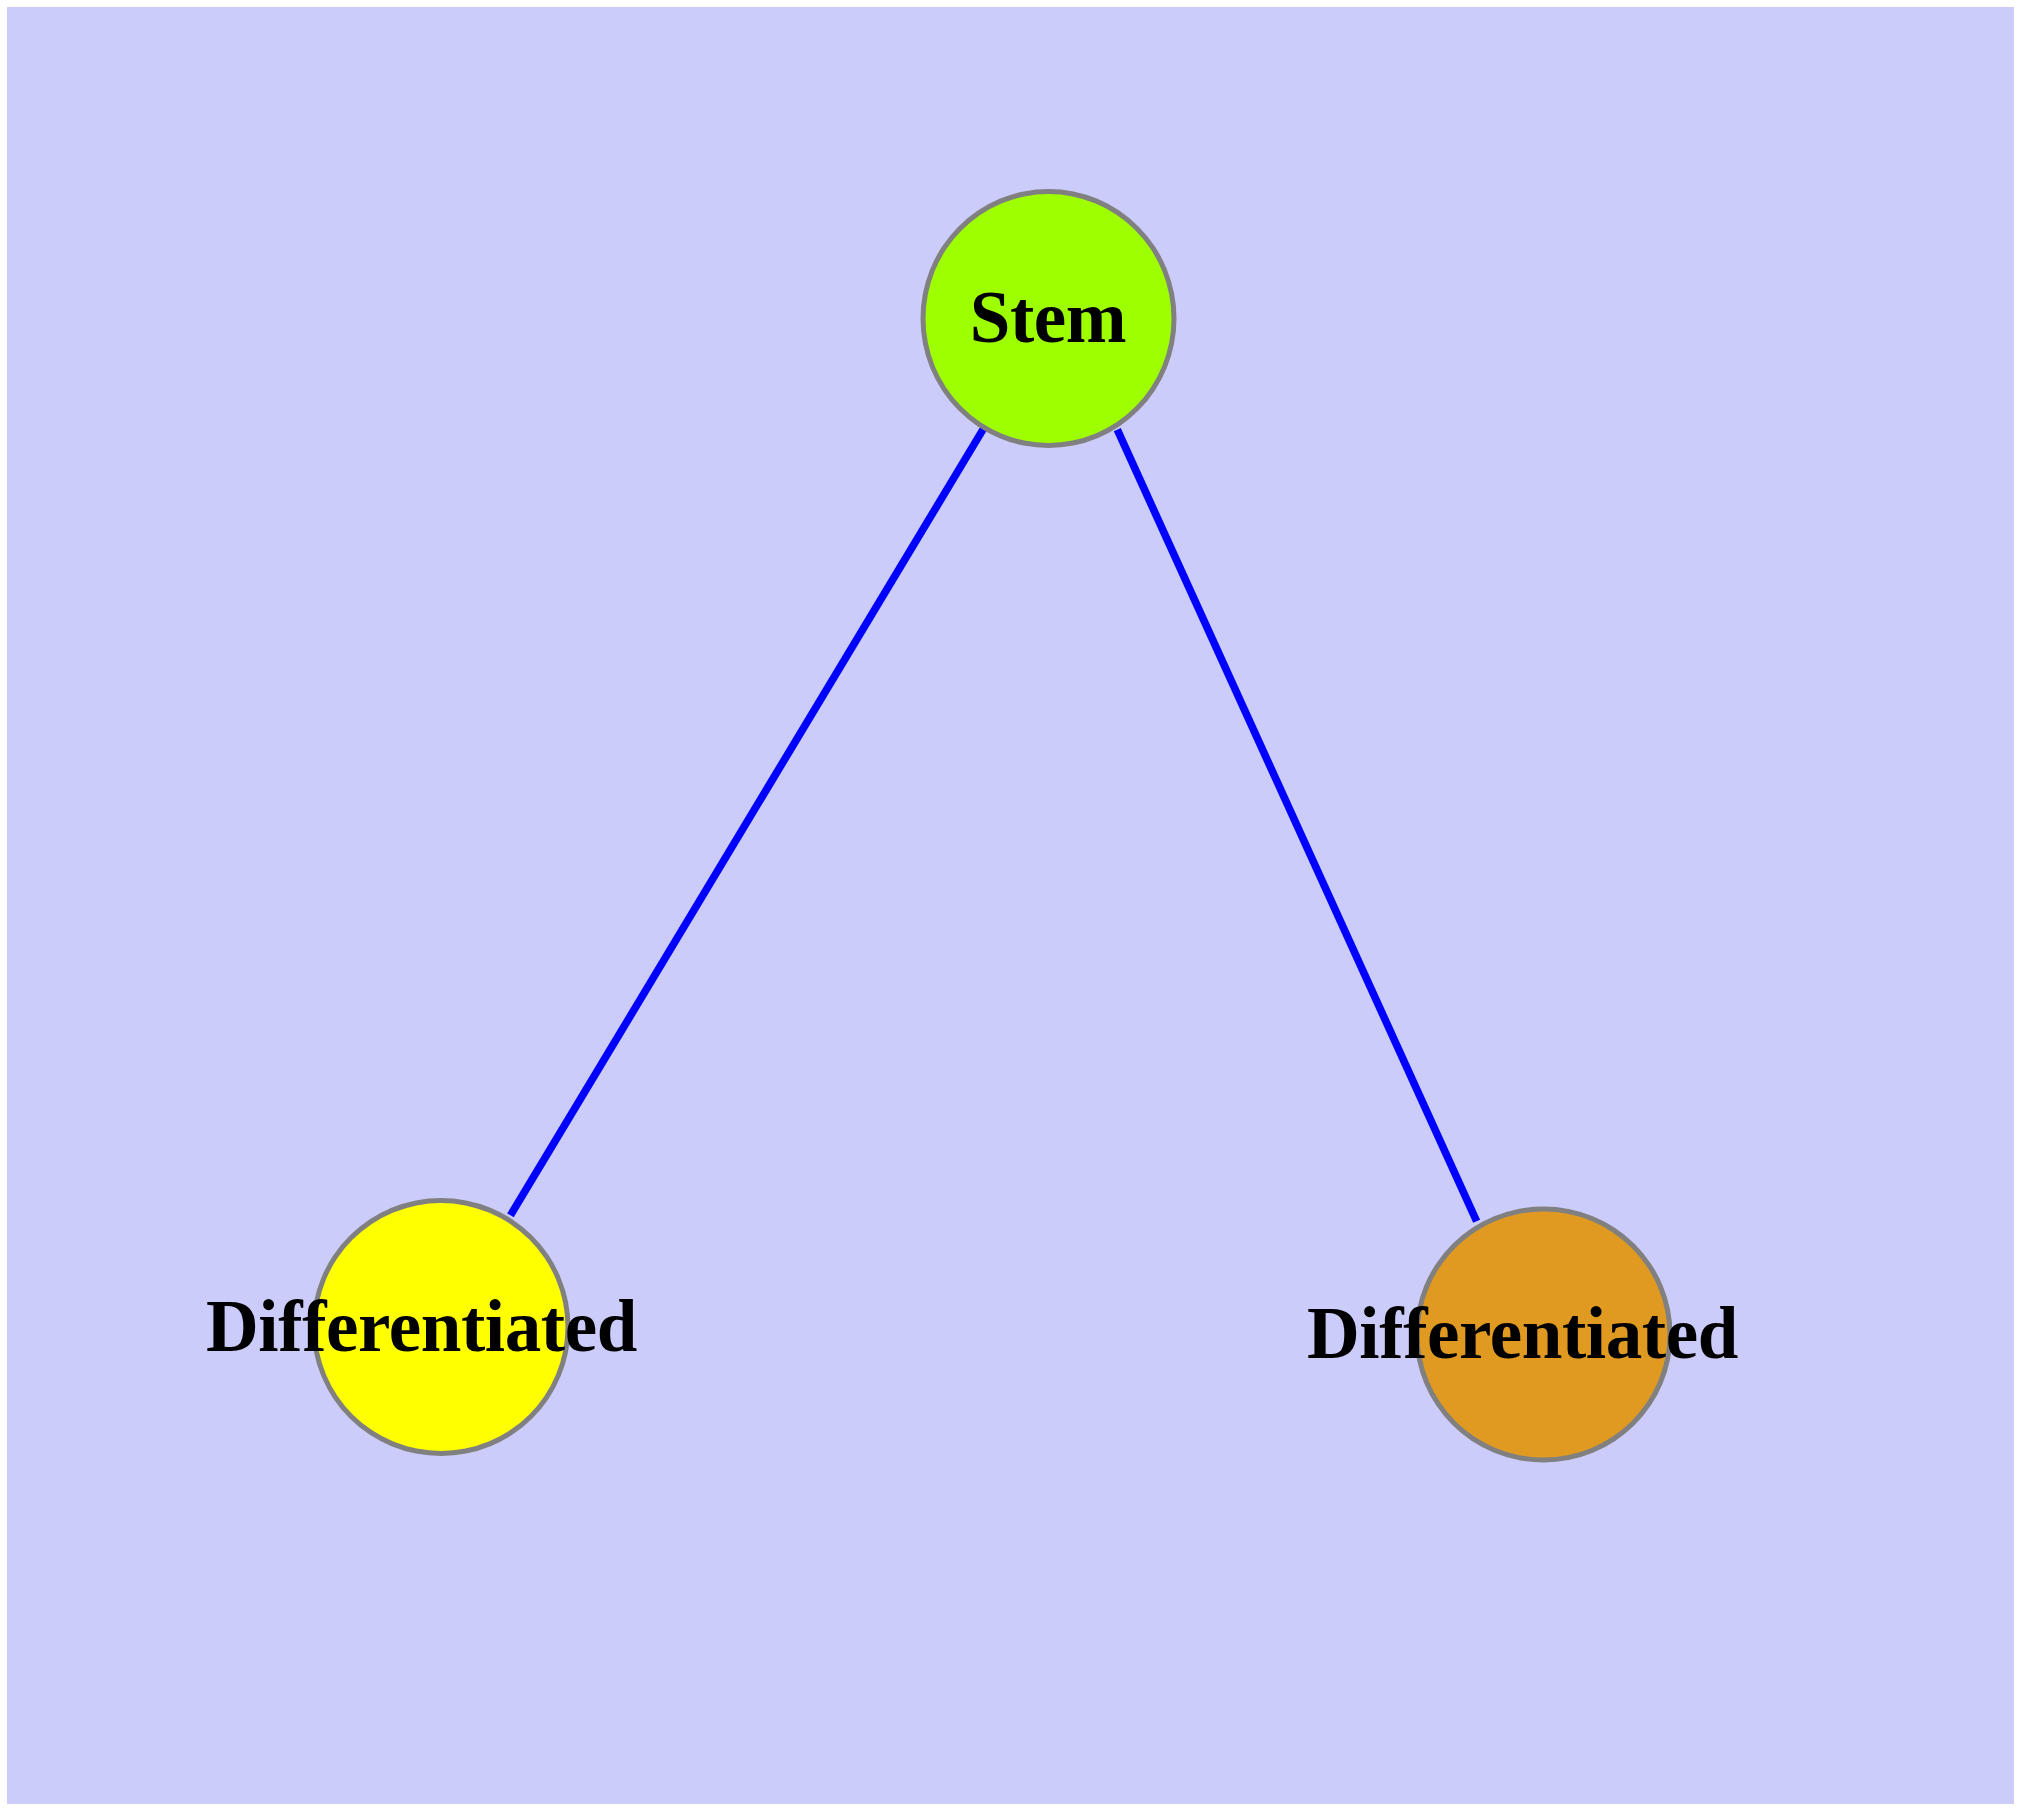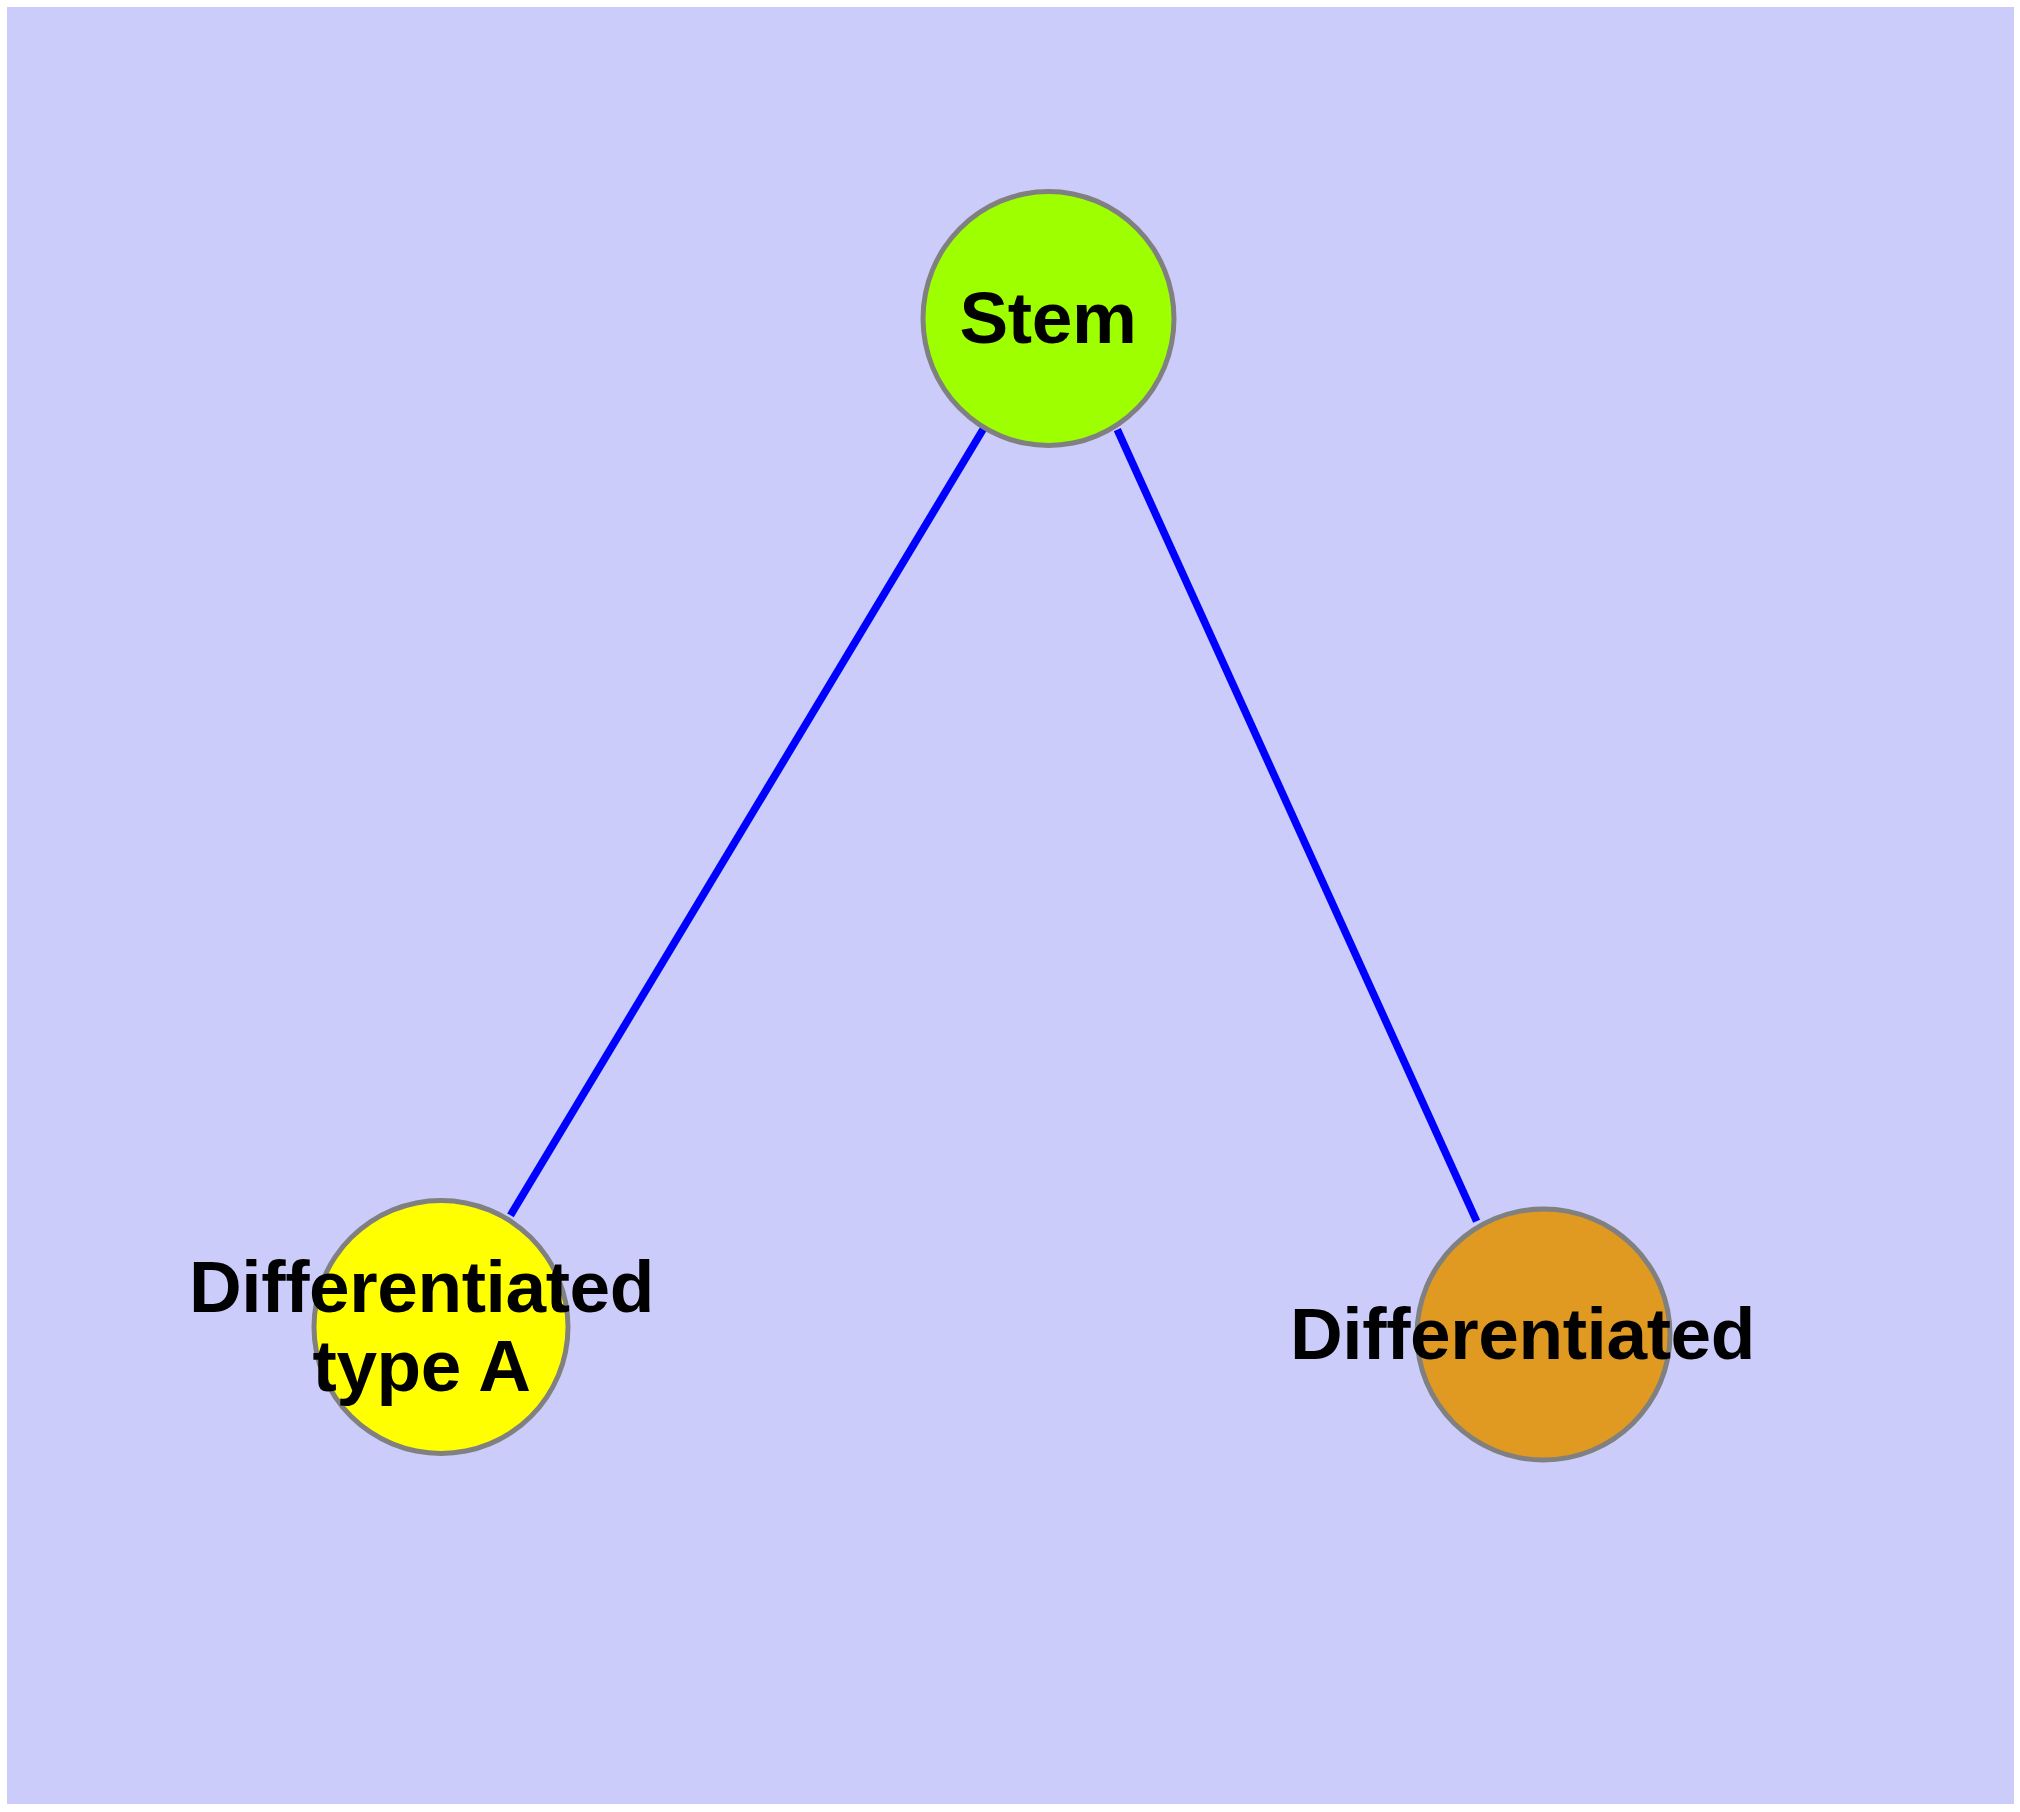--- a/index.html
+++ b/index.html
@@ -10,20 +10,21 @@
   }
   body {
     font-family: "Liberation Sans", sans-serif;
   }
   #canvas {
     position: relative;
     width: 2021px;
     height: 1812px;
     background: #ffffff;
     overflow: hidden;
+    font-family: Liberation Serif, serif;
   }
   #plot-background {
     position: absolute;
     left: 6.8px;
     top: 6.8px;
     width: 2007px;
     height: 1797px;
     background: #ccccfa;
   }
   #graph-svg {
@@ -122,21 +123,20 @@
     <div class="node-circle"></div>
     <div class="node-label">
       <span>Stem</span>
     </div>
   </div>
 
   <div id="node-type-a" class="node-group">
     <div class="node-circle"></div>
     <div class="node-label">
       <div>Differentiated</div>
-      <div>type A</div>
     </div>
   </div>
 
   <div id="node-type-b" class="node-group">
     <div class="node-circle"></div>
     <div class="node-label">
       <div>Differentiated</div>
     </div>
   </div>
 

